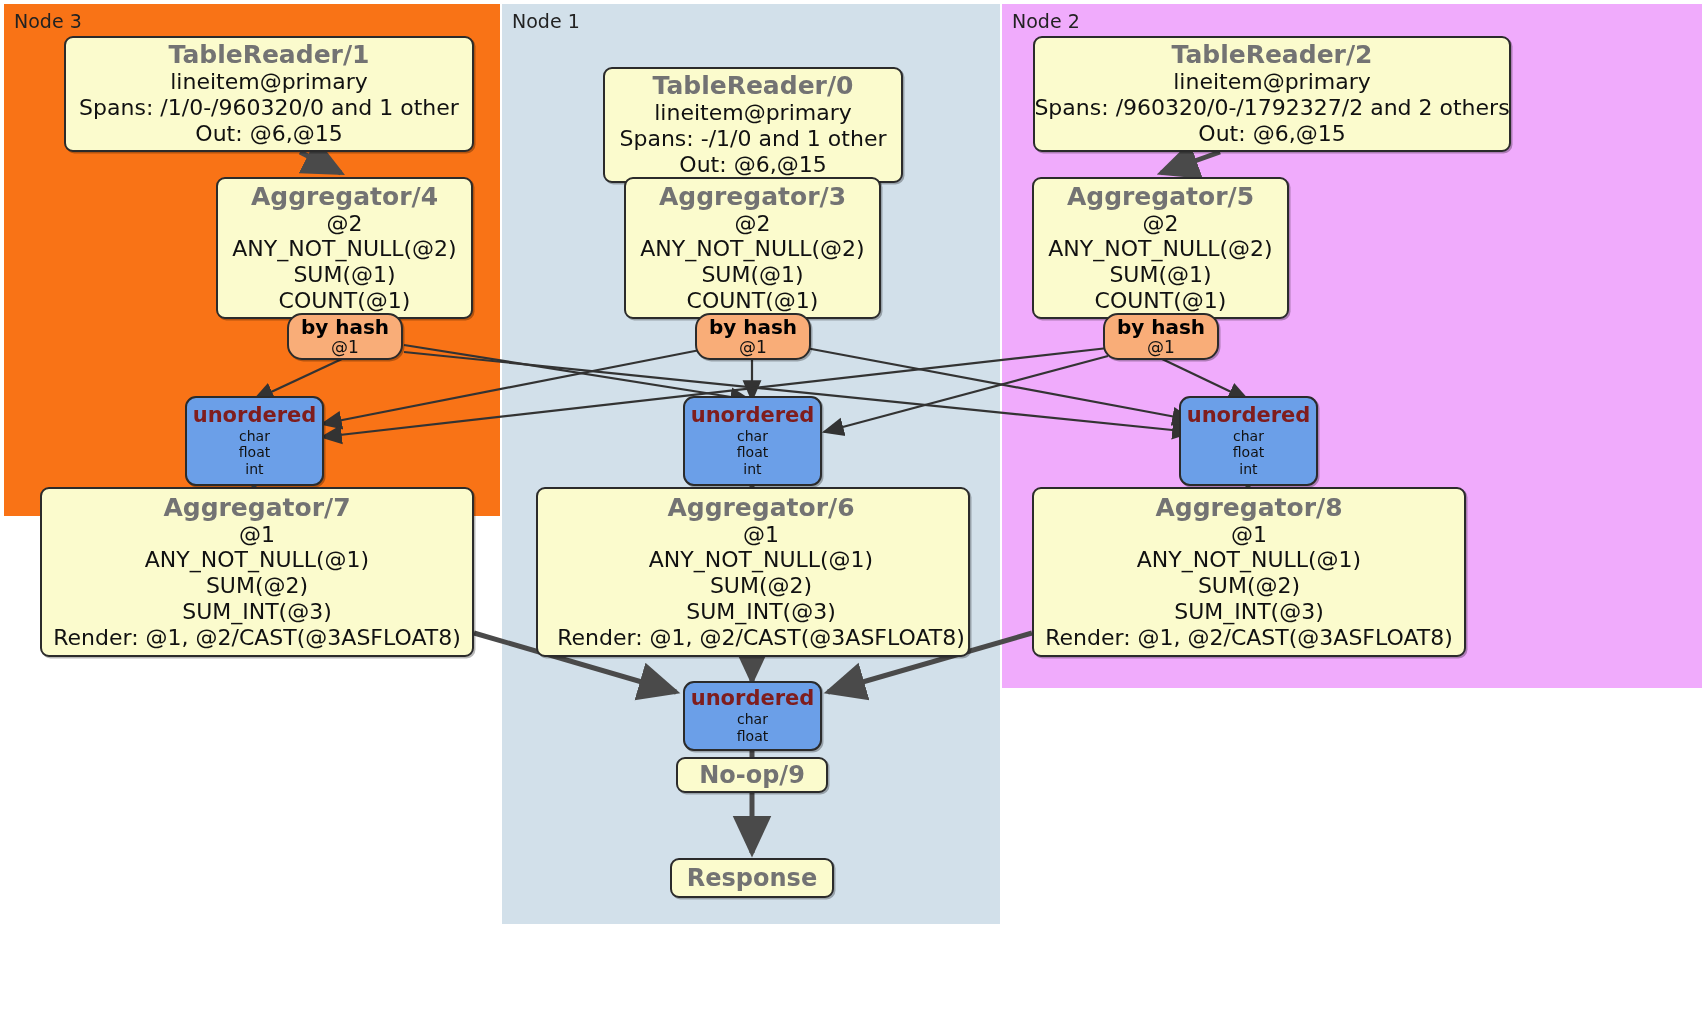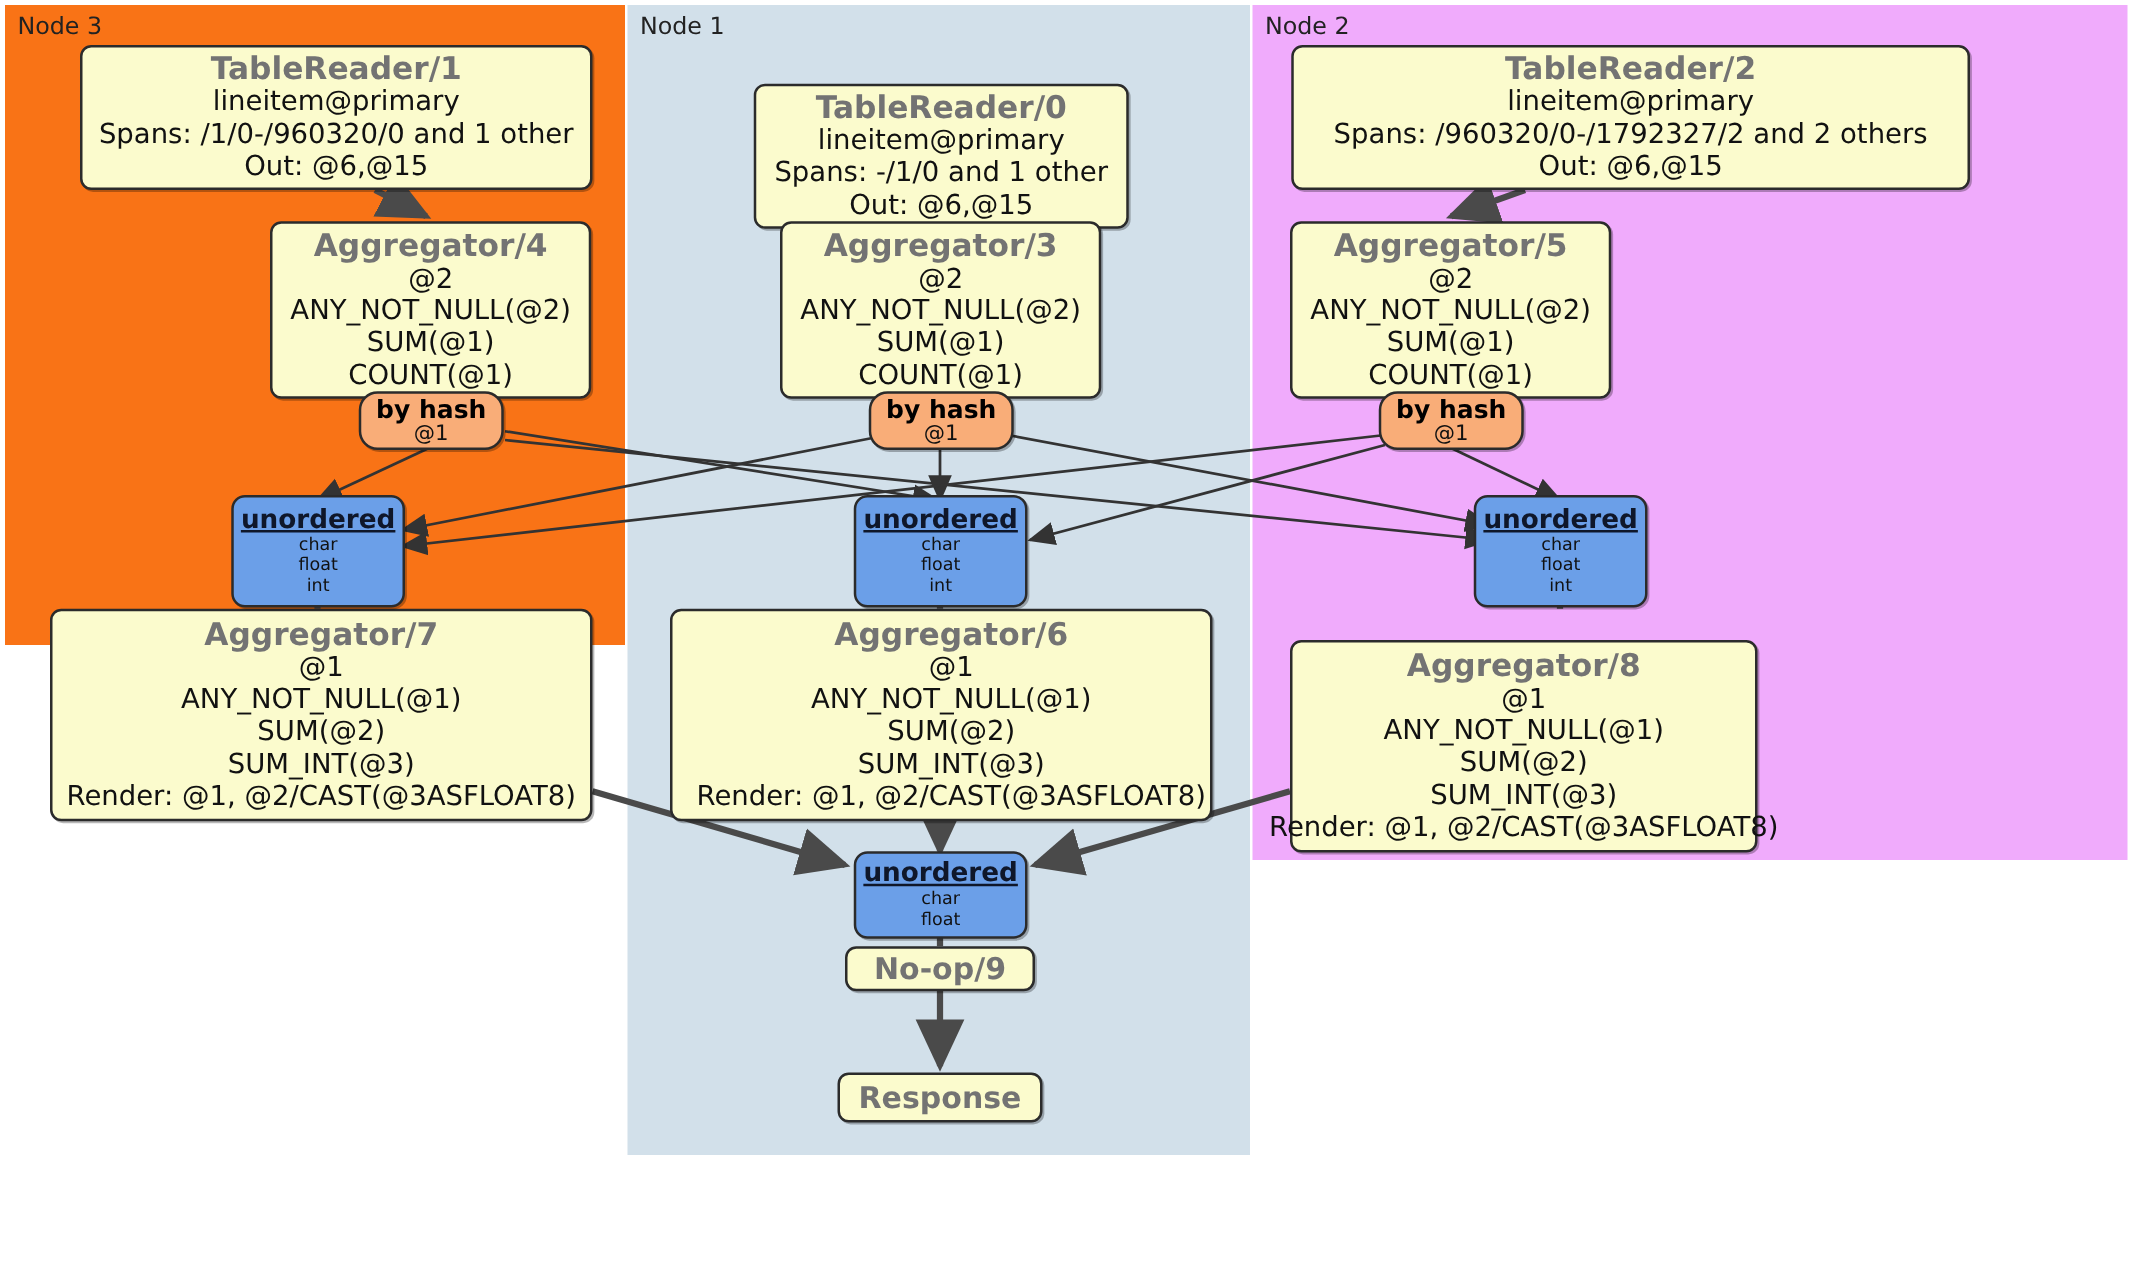--- a/index.html
+++ b/index.html
@@ -21,21 +21,21 @@
   .proc .title{font-weight:bold;font-size:25px;color:#737373;line-height:1.12;}
   .proc .ln{font-size:22px;color:#111;line-height:1.17;white-space:nowrap;}
 
   .router{background:#f9ad78;border:2.5px solid #2b2b2b;border-radius:15px;
           box-shadow:1.5px 1.5px 0 rgba(0,0,0,0.28);}
   .router .title{font-weight:bold;font-size:20px;color:#000;line-height:1.1;}
   .router .ln{font-size:17px;color:#111;line-height:1.15;}
 
   .sync{background:#6b9fe8;border:2.5px solid #2b2b2b;border-radius:11px;
         box-shadow:1.5px 1.5px 0 rgba(0,0,0,0.28);}
-  .sync .title{font-weight:bold;font-size:21px;color:#0f172a;line-height:1.12;text-decoration:underline;}
+  .sync .title{font-weight:bold;font-size:21px;color:#7f1d1d;line-height:1.12;}
   .sync .ln{font-size:14px;color:#111;line-height:1.2;}
 
   .small .title{font-size:24px;}
 </style>
 </head>
 <body>
 
 <div id="stage">
 
   <div class="node-panel" style="left:4px;top:4px;width:496px;height:512px;background:#f97316;">
@@ -109,21 +109,21 @@
     <div class="ln">Out: @6,@15</div>
   </div>
 
   <div class="box proc" style="left:603px;top:36px;width:300px;height:116px;margin-top:31px;">
     <div class="title">TableReader/0</div>
     <div class="ln">lineitem@primary</div>
     <div class="ln">Spans: -/1/0 and 1 other</div>
     <div class="ln">Out: @6,@15</div>
   </div>
 
-  <div class="box proc" style="left:1033px;top:36px;width:543px;height:116px;">
+  <div class="box proc" style="left:1033px;top:36px;width:478px;height:116px;">
     <div class="title">TableReader/2</div>
     <div class="ln">lineitem@primary</div>
     <div class="ln">Spans: /960320/0-/1792327/2 and 2 others</div>
     <div class="ln">Out: @6,@15</div>
   </div>
 
   <div class="box proc" style="left:216px;top:177px;width:257px;height:142px;">
     <div class="title">Aggregator/4</div>
     <div class="ln">@2</div>
     <div class="ln">ANY_NOT_NULL(@2)</div>
@@ -158,21 +158,21 @@
 
   <div class="box proc" style="left:536px;top:487px;width:434px;height:170px;padding-left:16px;">
     <div class="title">Aggregator/6</div>
     <div class="ln">@1</div>
     <div class="ln">ANY_NOT_NULL(@1)</div>
     <div class="ln">SUM(@2)</div>
     <div class="ln">SUM_INT(@3)</div>
     <div class="ln">Render: @1, @2/CAST(@3ASFLOAT8)</div>
   </div>
 
-  <div class="box proc" style="left:1032px;top:512px;width:374px;height:170px;">
+  <div class="box proc" style="left:1032px;top:487px;width:434px;height:170px;">
     <div class="title">Aggregator/8</div>
     <div class="ln">@1</div>
     <div class="ln">ANY_NOT_NULL(@1)</div>
     <div class="ln">SUM(@2)</div>
     <div class="ln">SUM_INT(@3)</div>
     <div class="ln">Render: @1, @2/CAST(@3ASFLOAT8)</div>
   </div>
 
   <div class="box router" style="left:287px;top:313px;width:116px;height:47px;">
     <div class="title">by hash</div>

